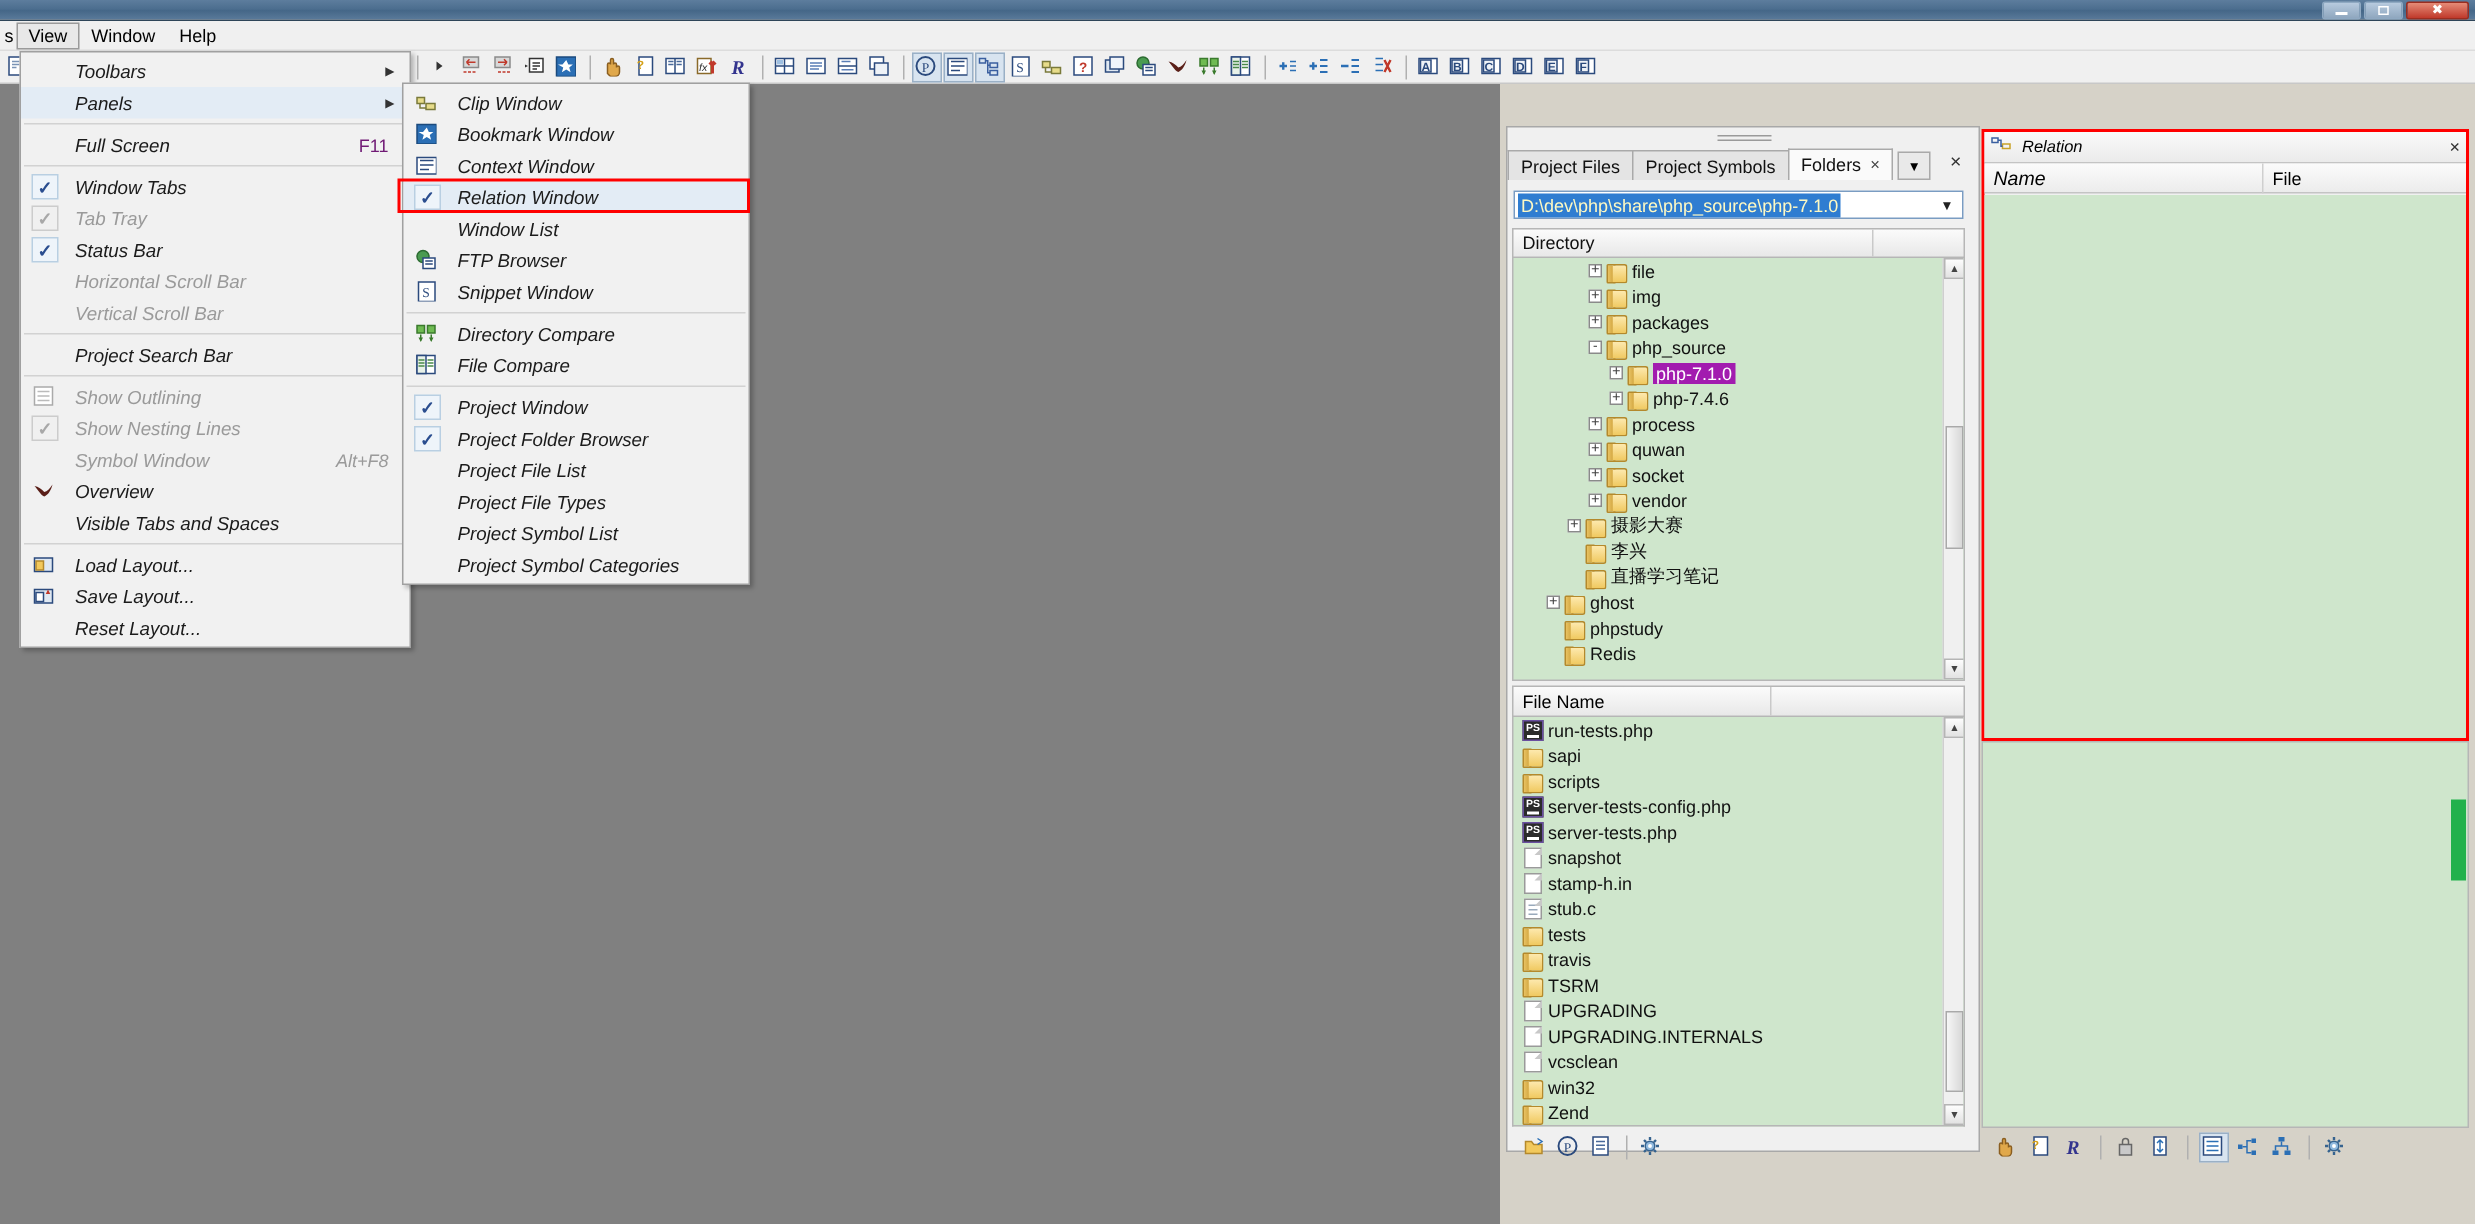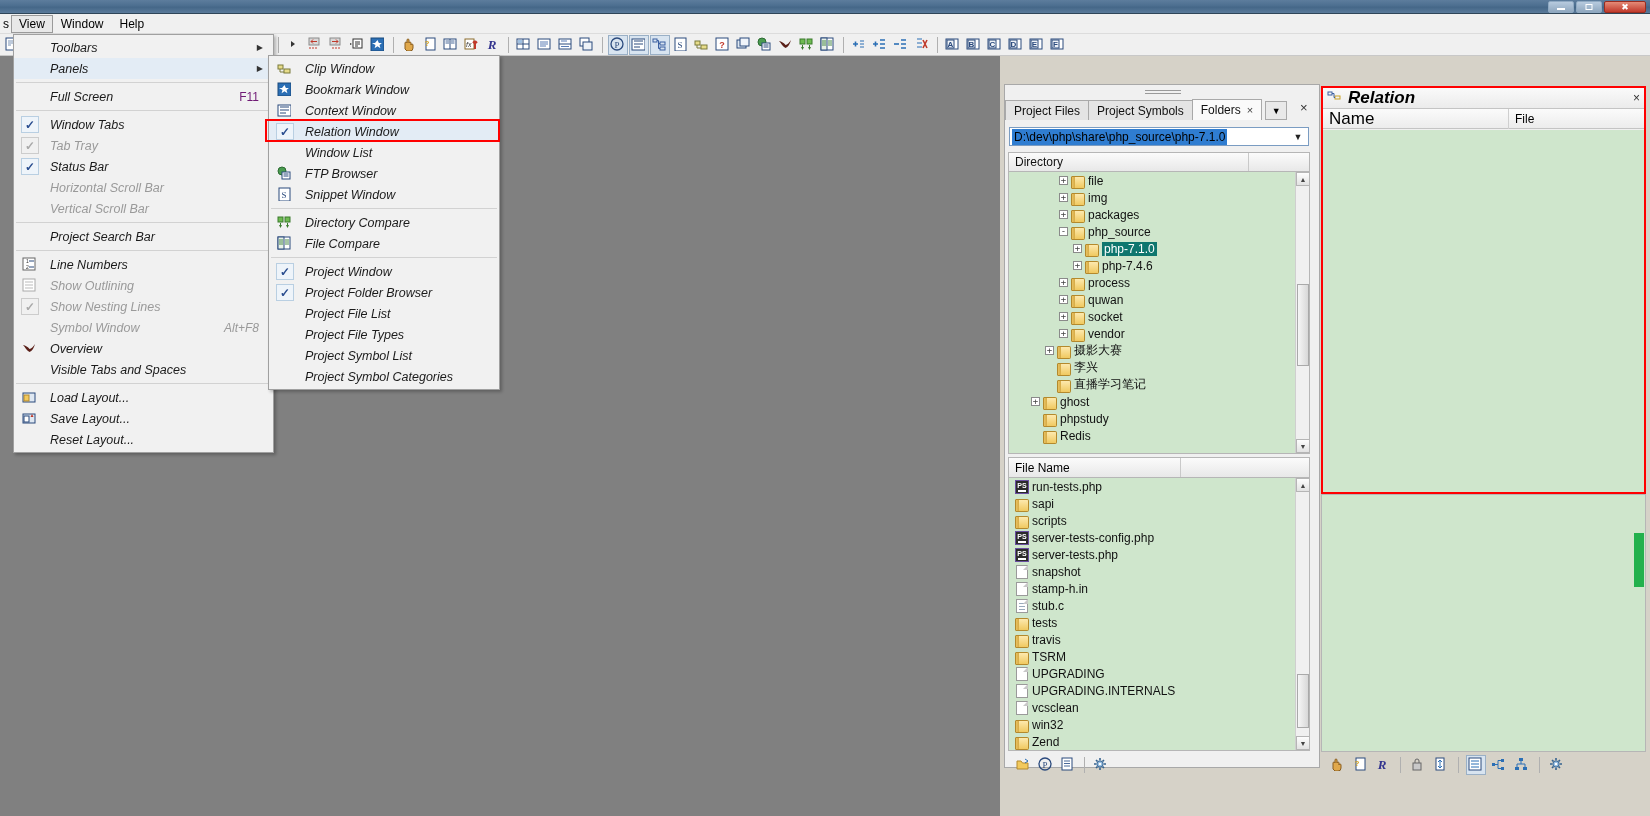--- a/index.html
+++ b/index.html
@@ -170,21 +170,21 @@
     position: absolute; left: 1300px; top: 100px;
     font-size: 13px; color: #333; cursor: default;
   }
 
   .path-field {
     position: absolute; left: 1009px; top: 127px; width: 300px; height: 19px;
     background: #ffffff; border: 1px solid #7a9cc2;
     display: flex; align-items: center;
   }
   .path-field .val {
-    background: #2f7dd1; color: #000000; font-size: 12px;
+    background: #2f7dd1; color: #fef9c3; font-size: 12px;
     padding: 1px 2px; margin-left: 2px; white-space: nowrap;
   }
   .path-field .caret {
     position: absolute; right: 2px; top: 2px; width: 16px; height: 14px;
     display:flex;align-items:center;justify-content:center;font-size:9px;color:#222;
   }
 
   .dir-header {
     position: absolute; left: 1008px; top: 152px; width: 302px; height: 20px;
     background: linear-gradient(to bottom,#fbfbfb,#e8e8e8);
@@ -196,21 +196,21 @@
 
   .dir-tree {
     position: absolute; left: 1008px; top: 172px; width: 302px; height: 282px;
     background: #cfe6cc; border: 1px solid #b6b6b6; border-top: none;
     overflow: hidden;
   }
   .tree-row {
     height: 17px; display: flex; align-items: center;
     font-size: 12px; color: #111; white-space: nowrap; position: relative;
   }
-  .tree-row.sel .nm { background: #0f766e; color: #fff; padding: 0 2px; flex: 1 1 auto;}
+  .tree-row.sel .nm { background: #a21caf; color: #fff; padding: 0 2px; flex: 1 1 auto;}
   .expander {
     width: 9px; height: 9px; border: 1px solid #8a8a8a; background:#fff;
     display:flex;align-items:center;justify-content:center;
     font-size: 9px; line-height: 7px; color:#444; font-family:"DejaVu Sans Mono",monospace;
     flex: 0 0 9px;
   }
   .expander.hidden { visibility: hidden; }
   .folder {
     width: 14px; height: 12px; flex: 0 0 14px; margin: 0 3px 0 3px; position: relative;
   }
@@ -283,30 +283,30 @@
     position: absolute; left: 1321px; top: 86px; width: 325px; height: 408px;
     background: #f0f0f0;
     border: 2px solid #ff0000;
   }
   .relation-title {
     height: 21px; background: linear-gradient(to bottom,#fafafa,#ebebeb);
     border-bottom: 1px solid #c4c4c4;
     display: flex; align-items: center; padding-left: 4px;
   }
   .relation-title .t {
-    font-style: italic; font-weight: bold; font-size: 17px; color: #000;
+    font-style: italic; font-weight: normal; font-size: 11px; color: #000;
     padding-left: 5px;
   }
   .relation-title .cx { margin-left:auto; padding-right: 4px; font-size: 12px; color: #333; }
   .relation-head {
     height: 20px; display: flex; align-items: center;
     background: linear-gradient(to bottom,#fbfbfb,#ececec);
     border-bottom: 1px solid #c4c4c4;
   }
-  .relation-head .c1 { width: 186px; padding-left: 6px; font-size:17px; border-right:1px solid #cfcfcf; height:20px; display:flex;align-items:center;}
+  .relation-head .c1 { width: 186px; padding-left: 6px; font-size:13px; border-right:1px solid #cfcfcf; height:20px; display:flex;align-items:center;font-style:italic;}
   .relation-head .c2 { padding-left: 6px; font-size:12px; }
   .relation-body { position:absolute; left:0; right:0; top:42px; bottom:0; background: #cfe6cc; }
 
   .rel-lower {
     position: absolute; left: 1321px; top: 494px; width: 325px; height: 258px;
     background: #cfe6cc; border: 1px solid #b6b6b6;
   }
   .rel-lower-scroll {
     position: absolute; right: 1px; top: 38px; width: 10px; height: 54px;
     background: #22b14c;
@@ -799,33 +799,20 @@
       <div class="menu-row disabled">
         <div class="menu-gutter"></div>
         <div class="menu-label">Vertical Scroll Bar</div>
       </div>
       <div class="menu-sep"></div>
       <div class="menu-row">
         <div class="menu-gutter"></div>
         <div class="menu-label">Project Search Bar</div>
       </div>
       <div class="menu-sep"></div>
-      <div class="menu-row">
-        <div class="menu-gutter">
-          <span class="ic">
-            <svg width="14" height="14" viewBox="0 0 14 14">
-              <rect x="1" y="1" width="12" height="12" fill="#fff" stroke="#666"></rect>
-              <text x="4" y="6" font-size="5" fill="#333">1</text>
-              <text x="4" y="12" font-size="5" fill="#333">2</text>
-              <path d="M7 4h5M7 10h5" stroke="#2b4a7d"></path>
-            </svg>
-          </span>
-        </div>
-        <div class="menu-label">Line Numbers</div>
-      </div>
       <div class="menu-row disabled">
         <div class="menu-gutter">
           <span class="ic">
             <svg width="14" height="14" viewBox="0 0 14 14">
               <rect x="1" y="1" width="12" height="12" fill="#fff" stroke="#aaa"></rect>
               <path d="M3 4h8M3 7h8M3 10h8" stroke="#bbb"></path>
             </svg>
           </span>
         </div>
         <div class="menu-label">Show Outlining</div>

